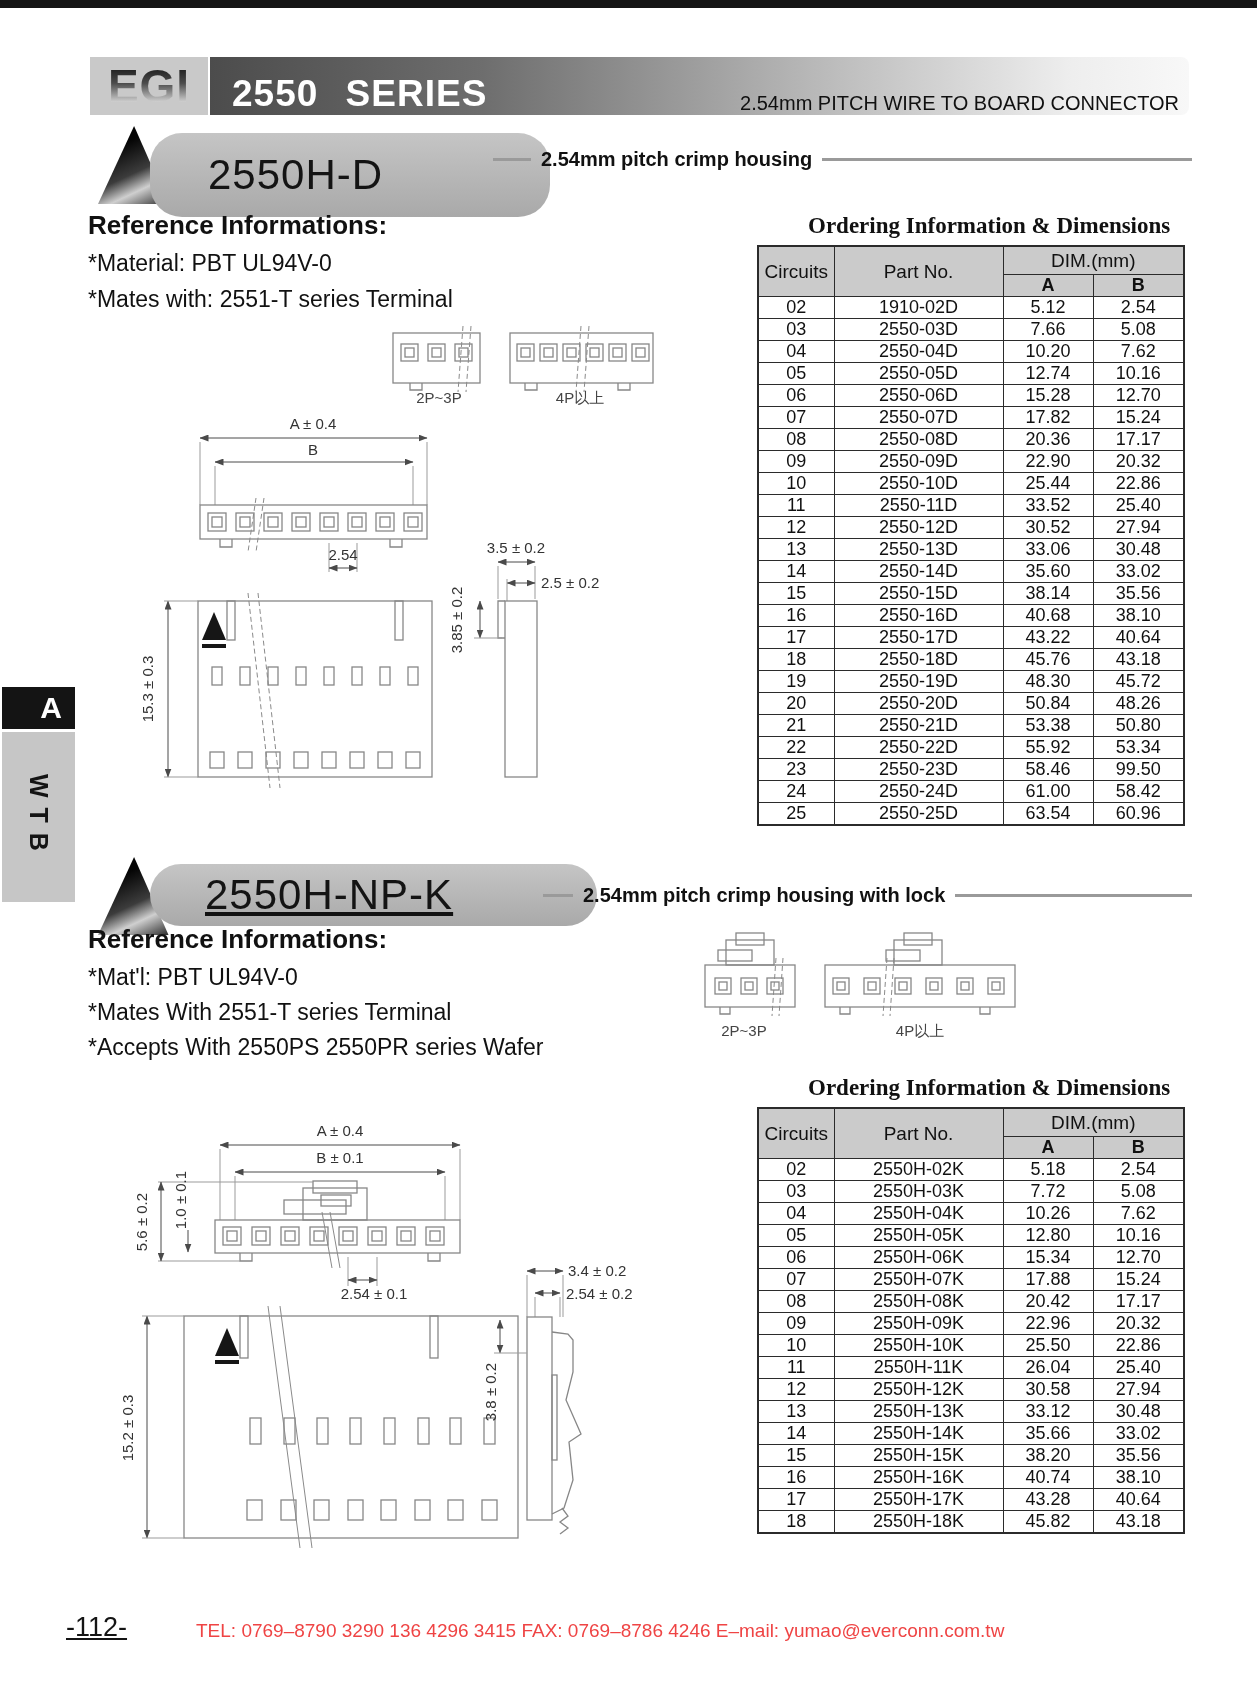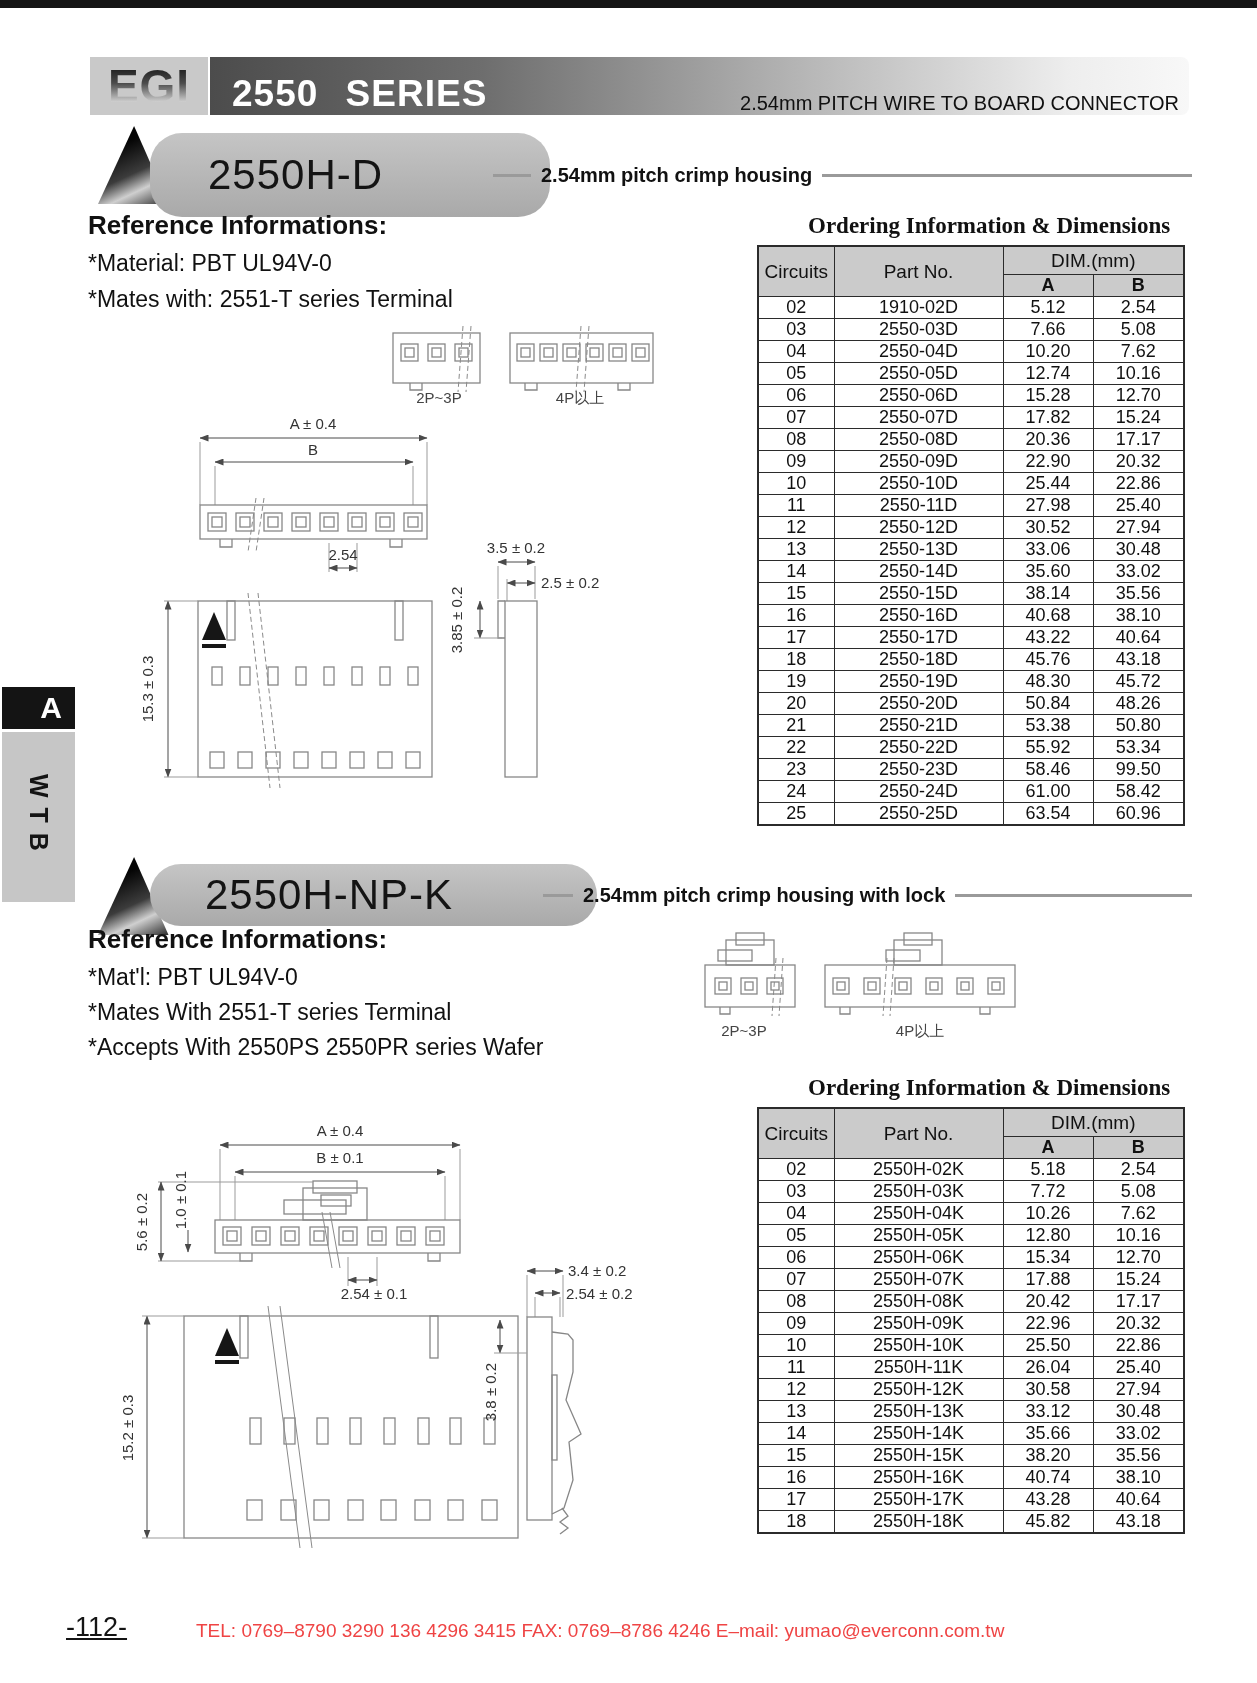--- a/index.html
+++ b/index.html
@@ -88,21 +88,21 @@
     <span>A</span>
   </div>
   <div class="abs tab-wtb">
     <span>WTB</span>
   </div>
 
   <div class="abs tri" style="left:98px;top:126px;width:82px;height:78px;"></div>
   <div class="abs pill" style="left:150px;top:133px;width:342px;height:84px;padding-left:58px;">
     <span>2550H-D</span>
   </div>
-  <div class="abs tagline" style="left:493px;top:160px;width:699px;height:30px;align-items:center;">
+  <div class="abs tagline" style="left:493px;top:144px;width:699px;height:30px;align-items:center;">
     <span class="tl-seg" style="width:38px;"></span>
     <span class="tl-text">2.54mm pitch crimp housing</span>
     <span class="tl-seg tl-grow"></span>
   </div>
 
   <div class="abs ref-title" style="left:88px;top:210px;">Reference Informations:</div>
   <div class="abs ref-line" style="left:88px;top:250px;">*Material: PBT UL94V-0</div>
   <div class="abs ref-line" style="left:88px;top:286px;">*Mates with: 2551-T series Terminal</div>
 
   <svg class="abs" style="left:140px;top:300px;" width="520" height="500" viewBox="0 0 520 500">
@@ -291,21 +291,21 @@
         </tr>
         <tr>
           <td>10</td>
           <td>2550-10D</td>
           <td>25.44</td>
           <td>22.86</td>
         </tr>
         <tr>
           <td>11</td>
           <td>2550-11D</td>
-          <td>27.98</td>
+          <td>33.52</td>
           <td>25.40</td>
         </tr>
         <tr>
           <td>12</td>
           <td>2550-12D</td>
           <td>30.52</td>
           <td>27.94</td>
         </tr>
         <tr>
           <td>13</td>
@@ -382,21 +382,21 @@
         <tr>
           <td>25</td>
           <td>2550-25D</td>
           <td>63.54</td>
           <td>60.96</td>
         </tr>
       </tbody>
   </table>
 
   <div class="abs tri" style="left:98px;top:857px;width:82px;height:78px;"></div>
-  <div class="abs pill" style="left:150px;top:864px;width:392px;height:62px;padding-left:55px;">
+  <div class="abs pill" style="left:150px;top:864px;width:392px;height:62px;padding-left:55px;text-decoration:underline;">
     <span>2550H-NP-K</span>
   </div>
   <div class="abs tagline" style="left:543px;top:880px;width:649px;height:30px;">
     <span class="tl-seg" style="width:30px;"></span>
     <span class="tl-text">2.54mm pitch crimp housing with lock</span>
     <span class="tl-seg tl-grow"></span>
   </div>
 
   <div class="abs ref-title" style="left:88px;top:924px;">Reference Informations:</div>
   <div class="abs ref-line" style="left:88px;top:964px;">*Mat'l: PBT UL94V-0</div>

